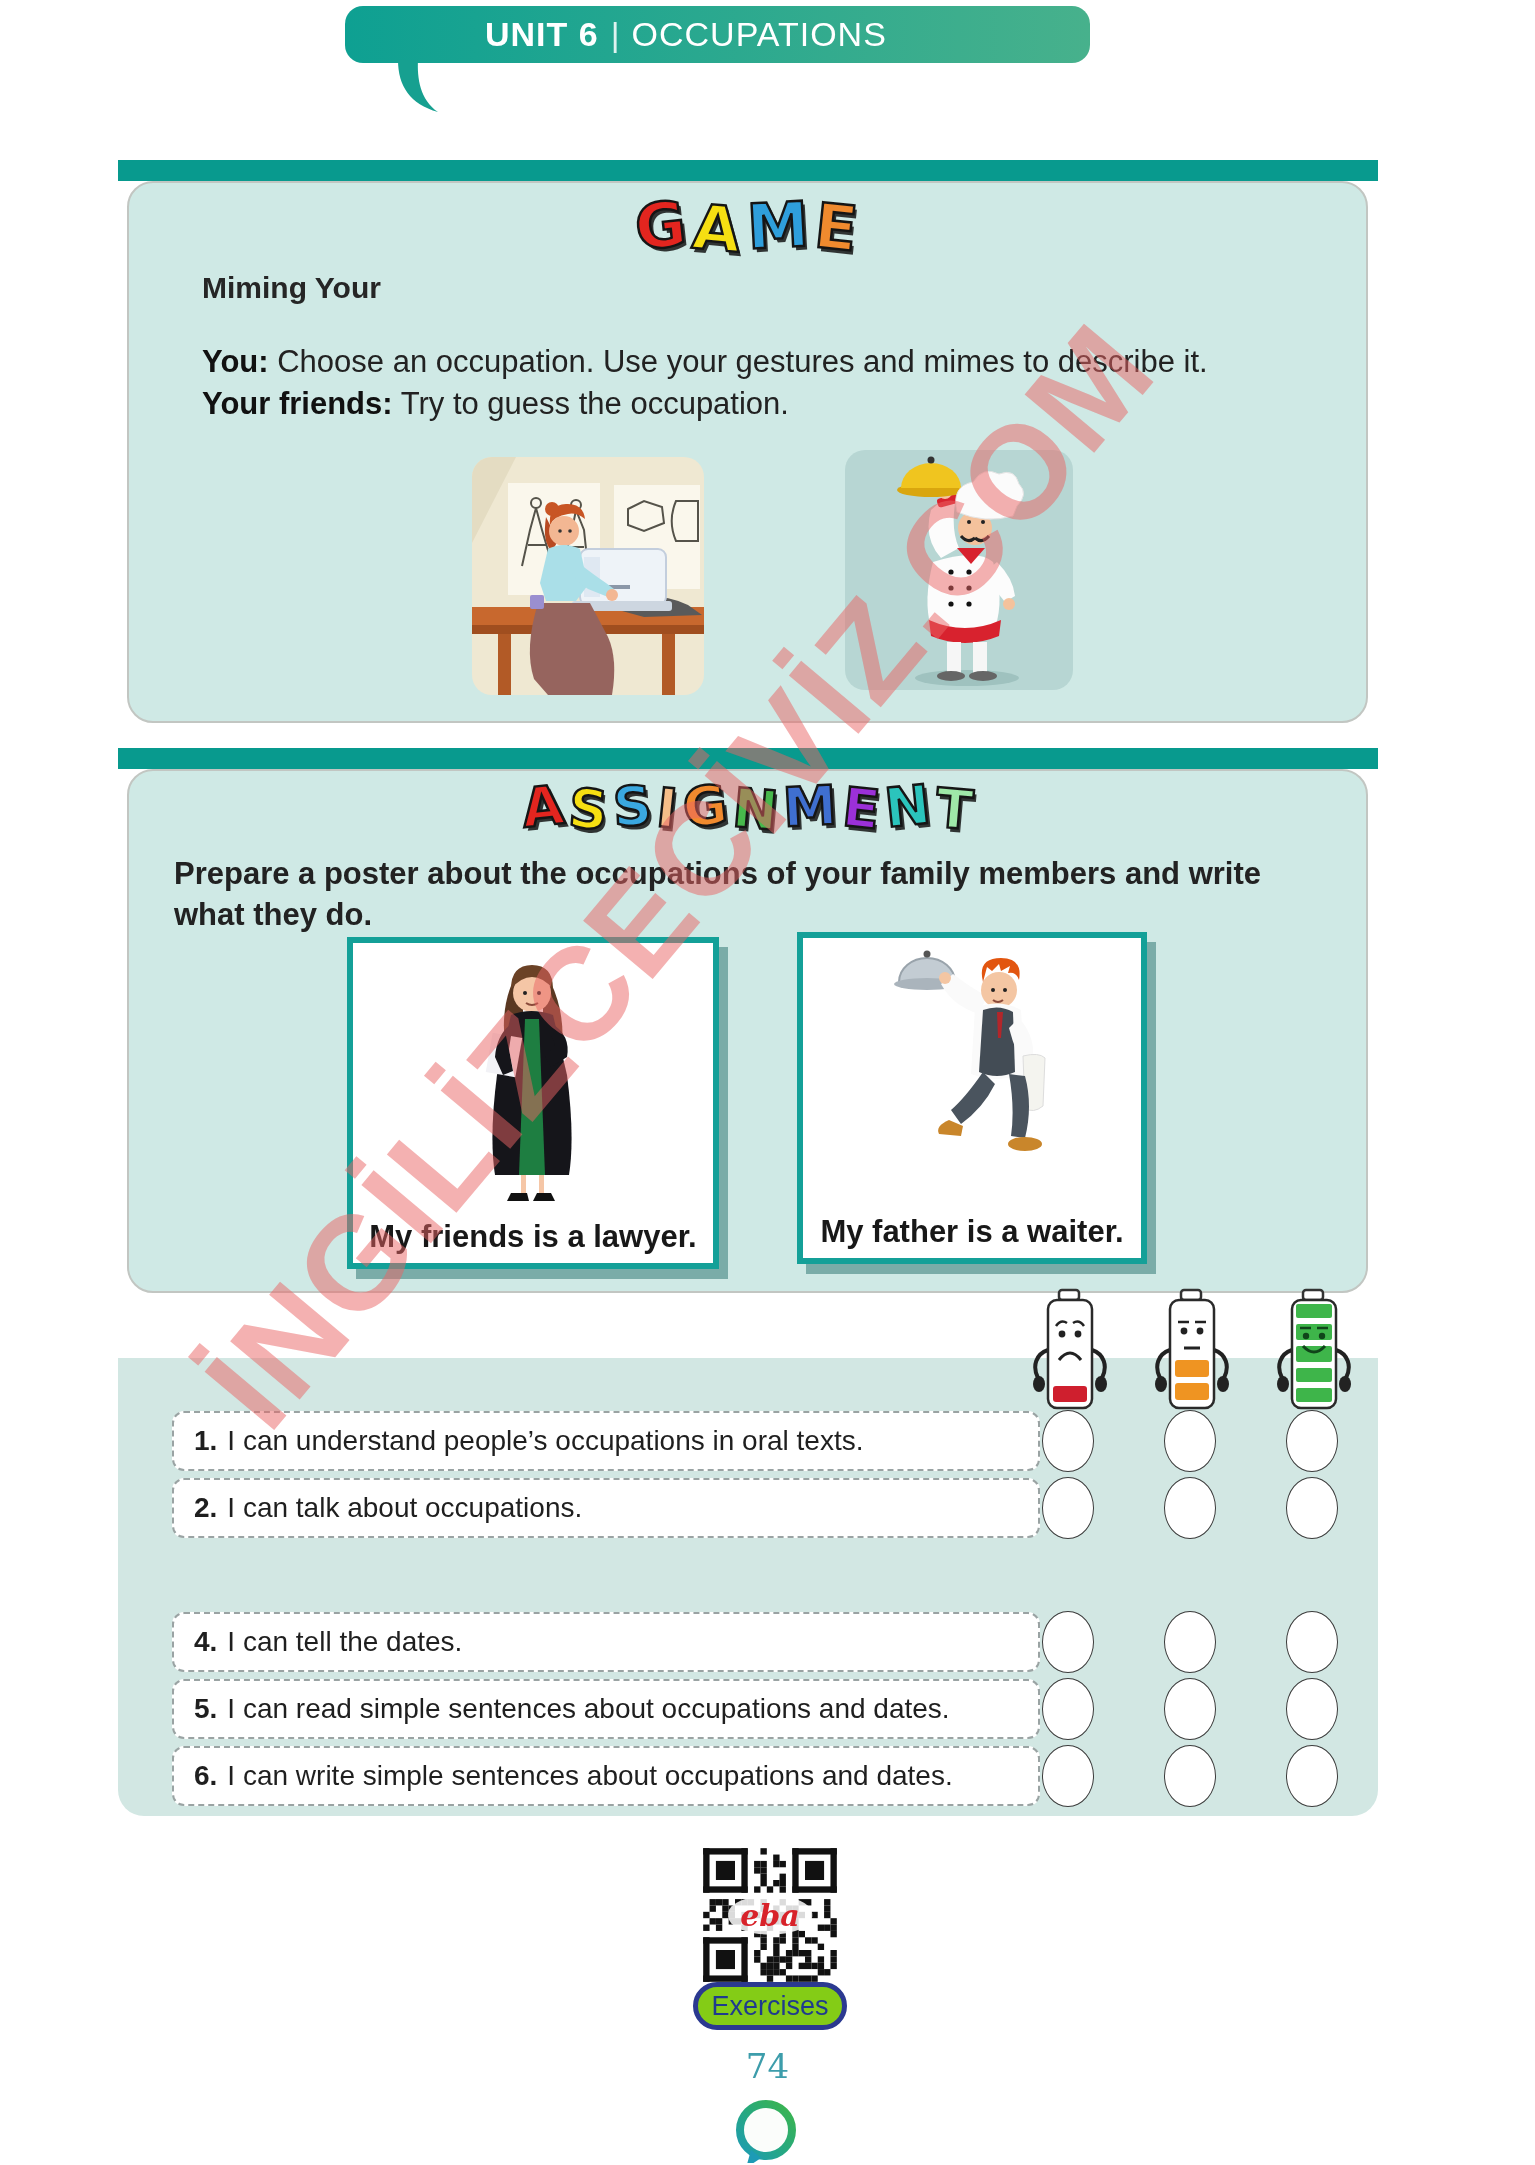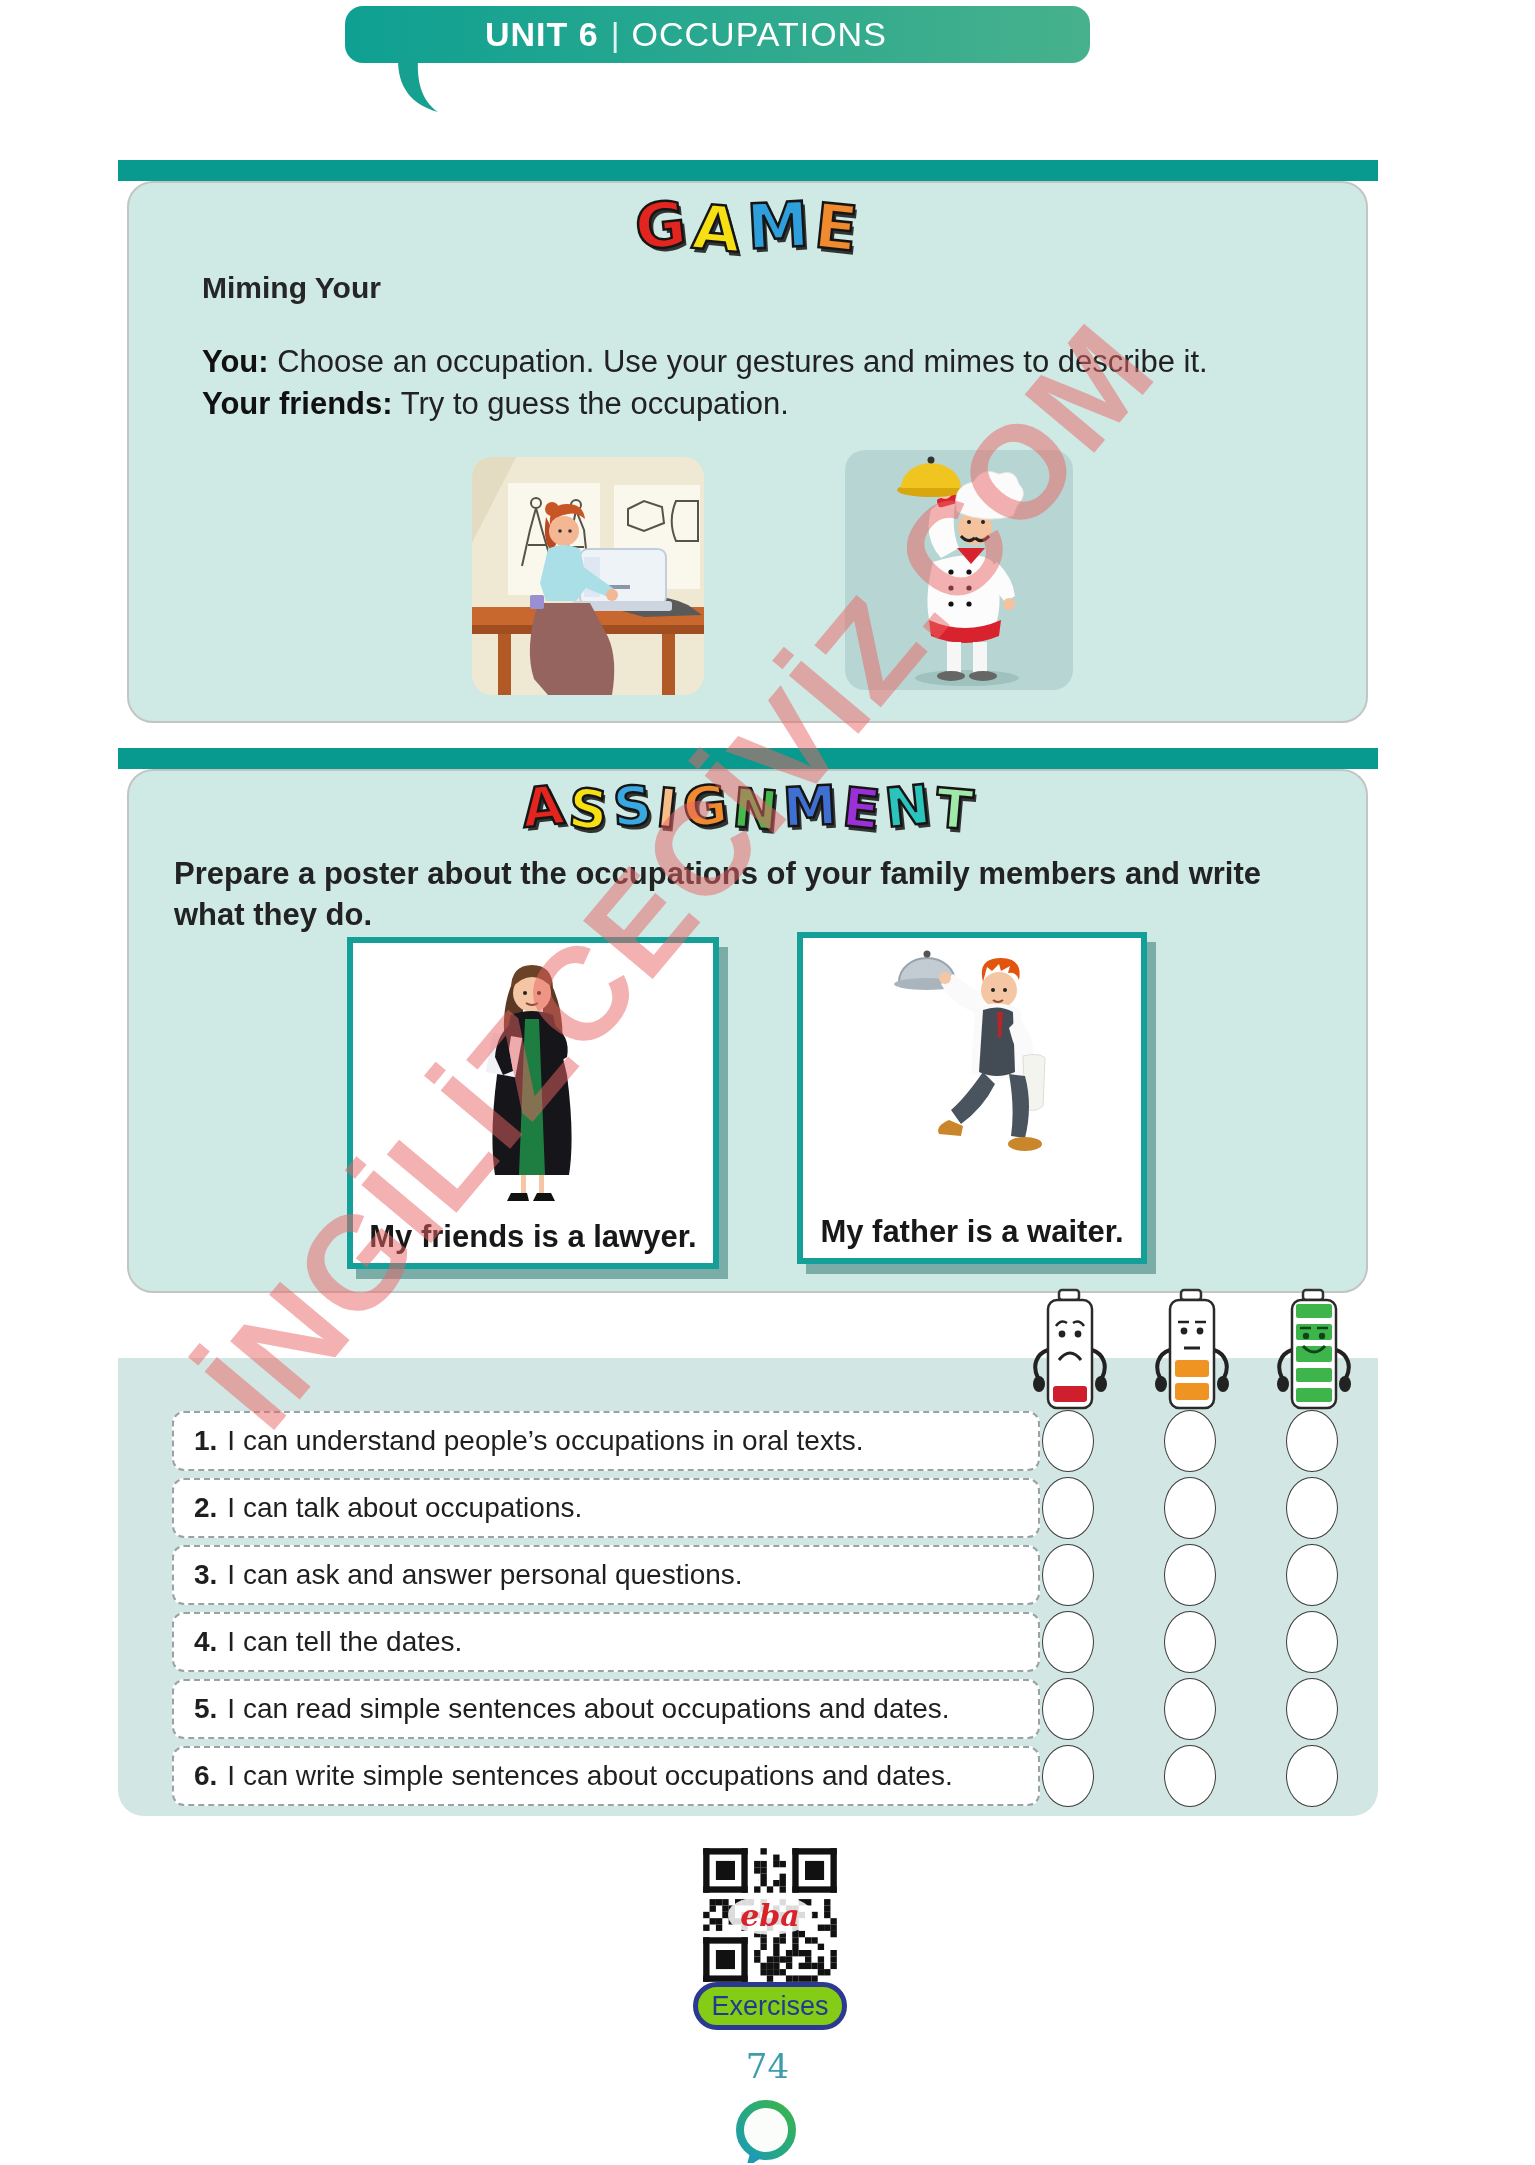--- a/index.html
+++ b/index.html
@@ -262,28 +262,20 @@
       <div class="sa-statement">
         <span class="num">1.</span><span>I can understand people’s occupations in oral texts.</span>
       </div>
       <div class="sa-circle c0"></div>
       <div class="sa-circle c1"></div>
       <div class="sa-circle c2"></div>
     </div>
     <div class="sa-row r1">
       <div class="sa-statement">
         <span class="num">2.</span><span>I can talk about occupations.</span>
-      </div>
-      <div class="sa-circle c0"></div>
-      <div class="sa-circle c1"></div>
-      <div class="sa-circle c2"></div>
-    </div>
-    <div class="sa-row r2">
-      <div class="sa-statement">
-        <span class="num">3.</span><span>I can ask and answer personal questions.</span>
       </div>
       <div class="sa-circle c0"></div>
       <div class="sa-circle c1"></div>
       <div class="sa-circle c2"></div>
     </div>
     <div class="sa-row r3">
       <div class="sa-statement">
         <span class="num">4.</span><span>I can tell the dates.</span>
       </div>
       <div class="sa-circle c0"></div>

